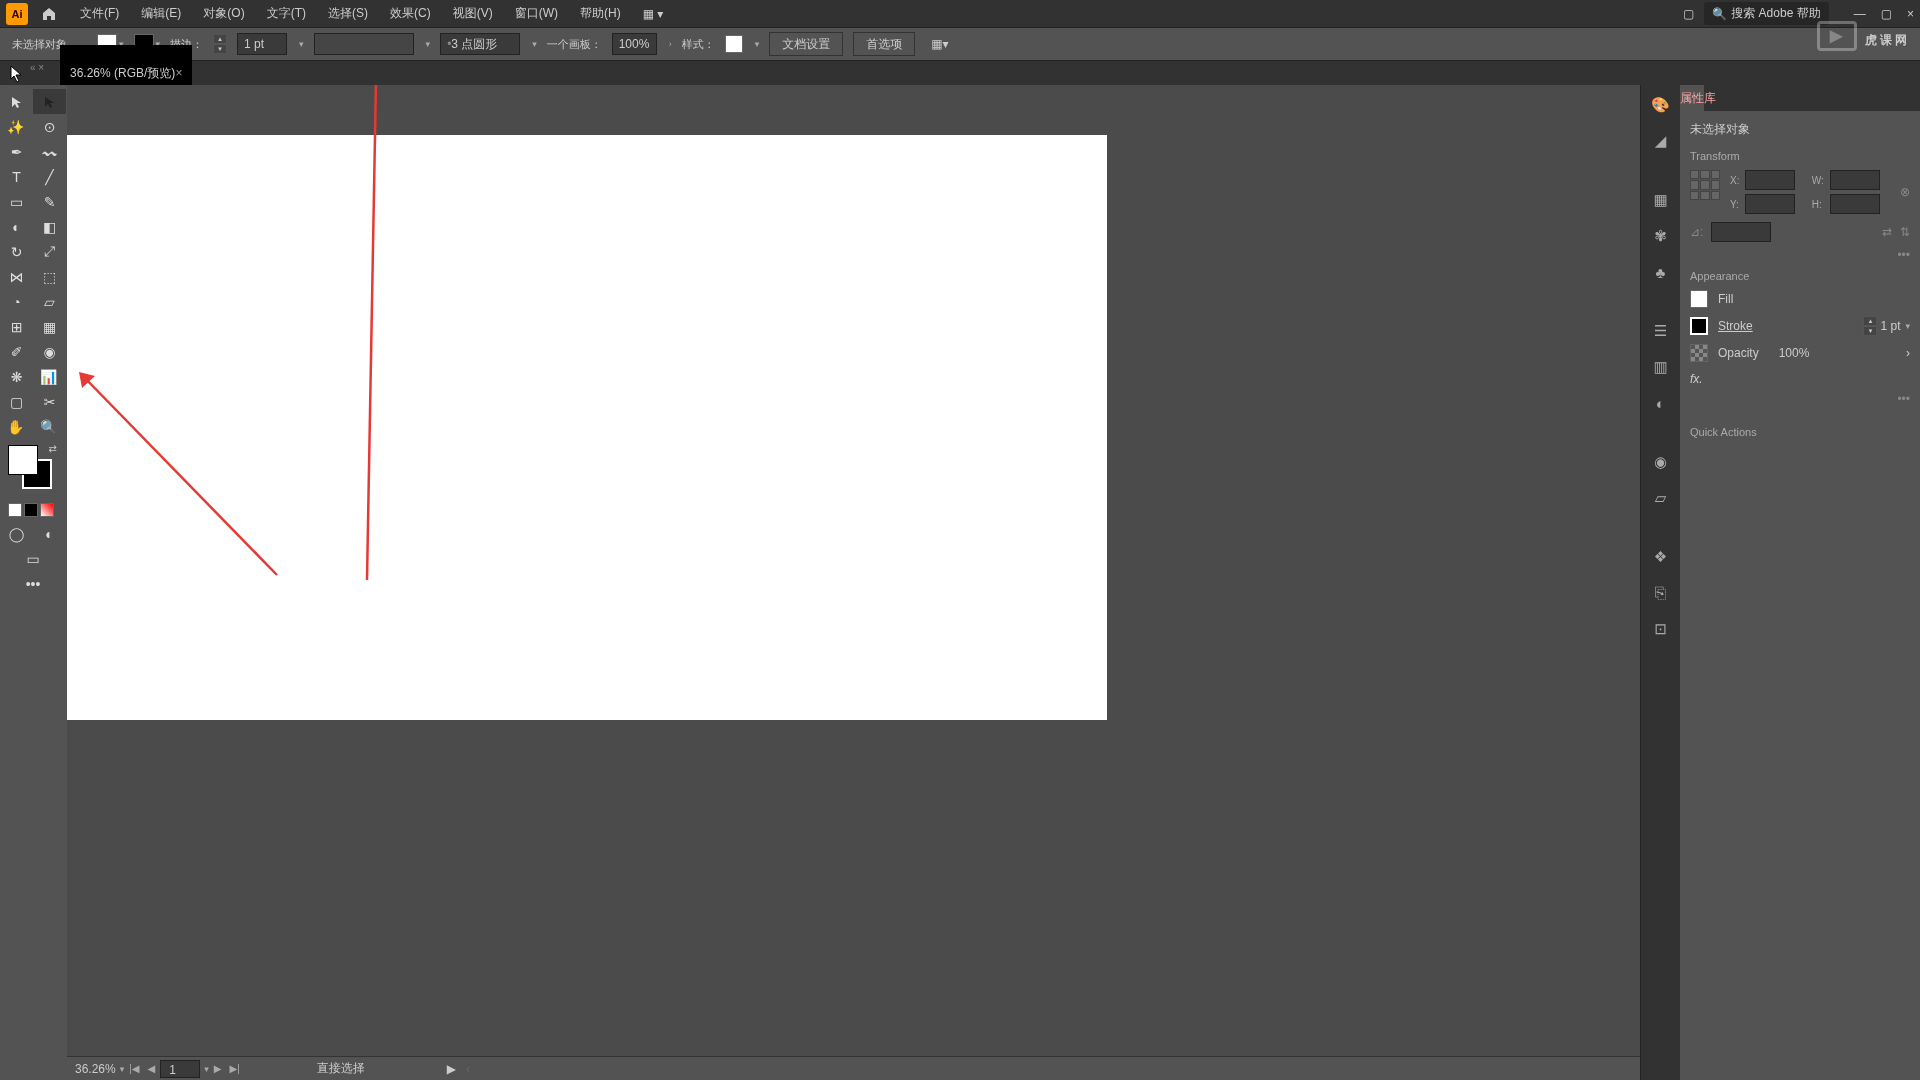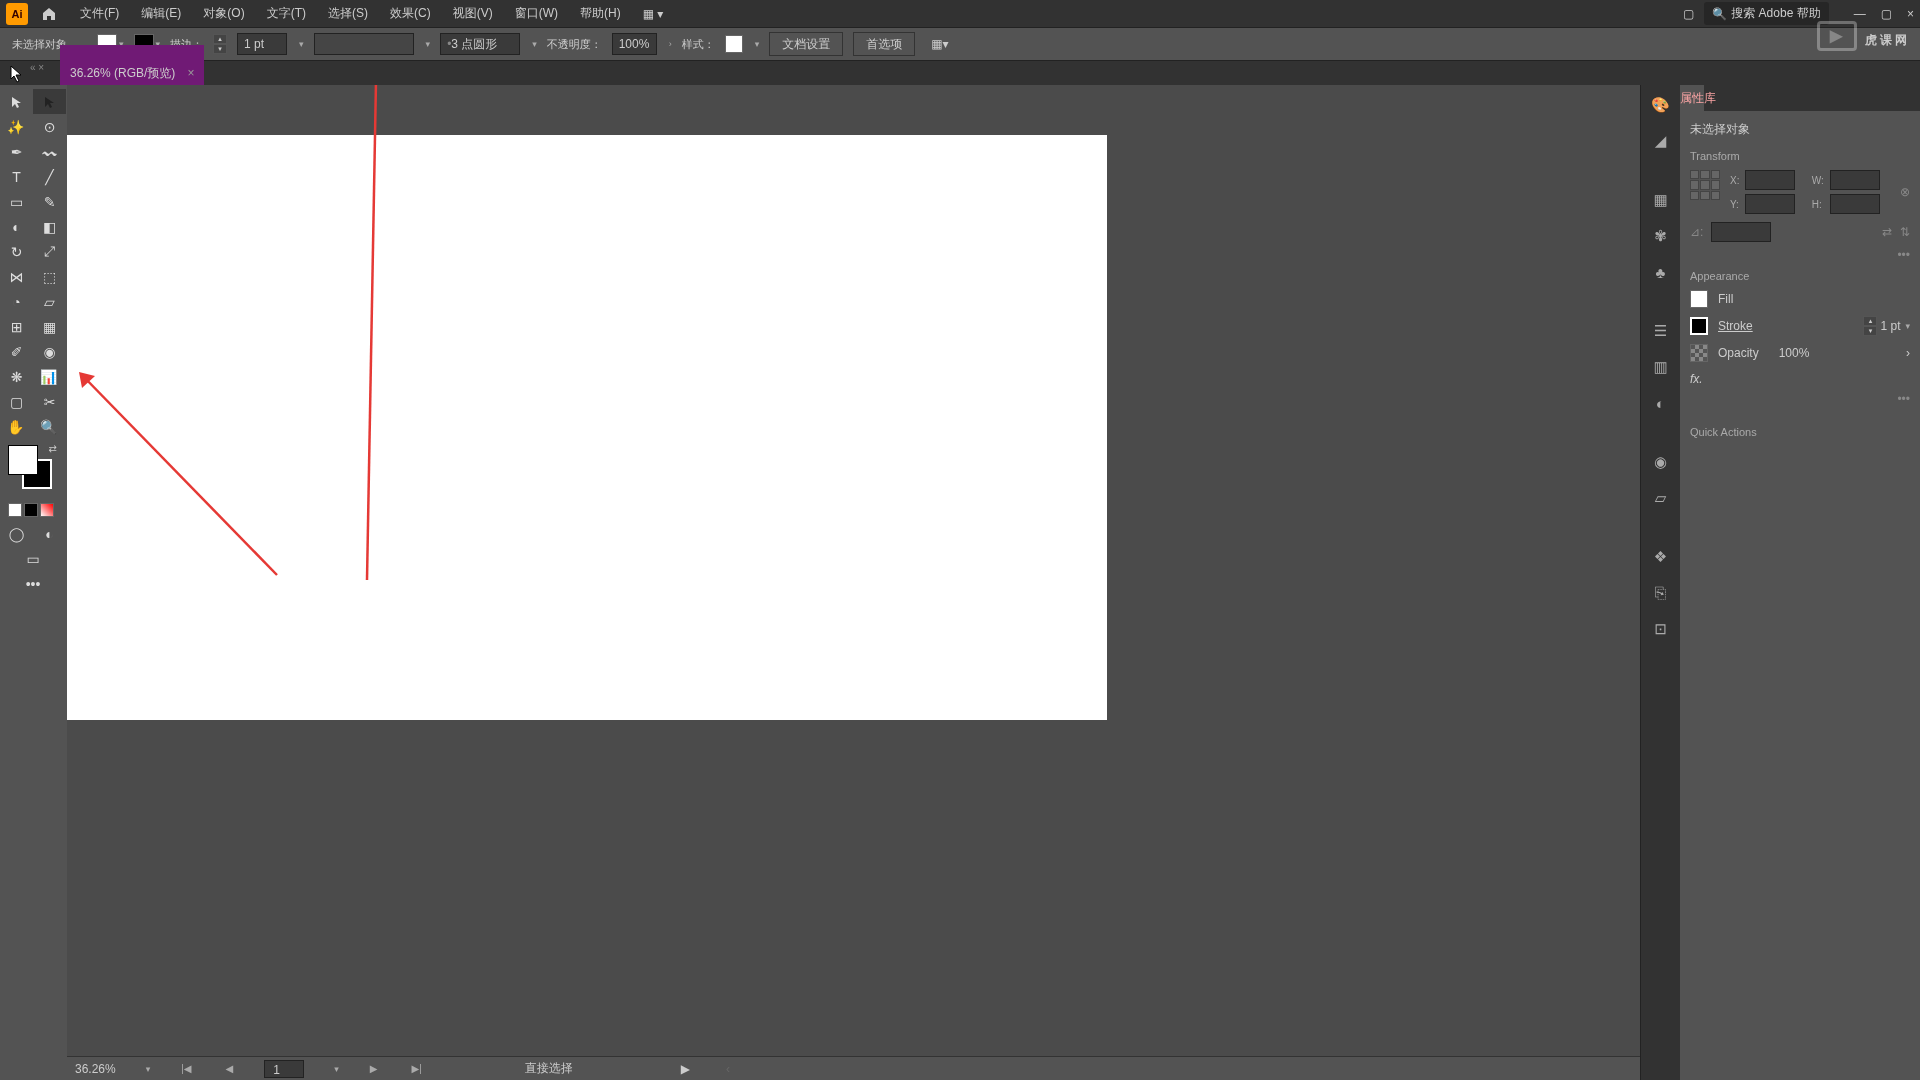--- a/index.html
+++ b/index.html
@@ -15,21 +15,21 @@
 .ctrl-label{color:#ccc;font-size:11px}
 .swatch{width:20px;height:20px;border:1px solid #666}
 .swatch.white{background:#fff}
 .swatch.black{background:#000}
 .dd-arrow{color:#aaa;font-size:9px;margin-left:2px}
 .input-field{background:#3a3a3a;border:1px solid #222;padding:2px 6px;height:22px;color:#ccc;display:flex;align-items:center}
 .stepper{display:flex;flex-direction:column;width:14px}
 .stepper span{height:10px;border:1px solid #555;background:#444;font-size:7px;text-align:center;line-height:8px}
 .btn{background:#535353;border:1px solid #333;padding:4px 12px;height:24px;display:flex;align-items:center}
 .doc-tabs{height:24px;background:#323232;display:flex;align-items:center;padding-left:60px}
-.doc-tab{padding:20px 10px;background:#701a75;display:flex;align-items:center;gap:12px;color:#aaa}
+.doc-tab{padding:20px 10px;background:#000000;display:flex;align-items:center;gap:0;color:#aaa}
 .close-x{font-size:12px;color:#999}
 .main-area{position:absolute;top:85px;left:0;right:0;bottom:0;display:flex}
 .toolbox{width:67px;background:#535353;display:flex;flex-direction:column;padding:4px 0}
 .tool-row{display:flex;height:25px}
 .tool{width:33px;height:25px;display:flex;align-items:center;justify-content:center;color:#ddd;font-size:14px}
 .tool.active{background:#3a3a3a}
 .color-sect{padding:6px 8px;position:relative;height:60px}
 .fg-color{position:absolute;width:30px;height:30px;background:#fff;border:1px solid #000;top:6px;left:8px;z-index:2}
 .bg-color{position:absolute;width:30px;height:30px;background:#000;border:2px solid #fff;top:20px;left:22px}
 .swap-arrow{position:absolute;top:4px;right:10px;font-size:10px;color:#ccc}
@@ -47,21 +47,21 @@
 .panel-body{padding:10px;flex:1;color:#bbb;font-size:11px}
 .panel-sect-title{color:#aaa;margin:8px 0;font-size:11px}
 .transform-grid{display:flex;gap:10px}
 .ref-point{width:30px;height:30px;display:grid;grid-template-columns:repeat(3,1fr);grid-template-rows:repeat(3,1fr);gap:1px}
 .ref-dot{background:#666;border:1px solid #444}
 .xy-fields{display:grid;grid-template-columns:auto 1fr auto 1fr;gap:4px 6px;align-items:center;flex:1}
 .xy-fields input{background:#3a3a3a;border:1px solid #222;color:#888;padding:2px 4px;width:50px;height:20px}
 .xy-fields span{color:#aaa;font-size:10px}
 .appear-row{display:flex;align-items:center;gap:10px;margin:8px 0}
 .appear-sw{width:18px;height:18px;border:1px solid #666}
-.status-bar{position:absolute;bottom:0;left:67px;right:280px;height:24px;background:#535353;display:flex;align-items:center;padding:8px 8px;gap:28px;border-top:1px solid #333}
+.status-bar{position:absolute;bottom:0;left:67px;right:280px;height:24px;background:#535353;display:flex;align-items:center;padding:8px 8px;gap:2px;border-top:1px solid #333}
 .nav-arrow{color:#aaa;font-size:10px;padding:0 3px}
 .page-input{background:#3a3a3a;border:1px solid #222;padding:2px 8px;width:40px;height:18px;color:#ccc}
 .watermark{position:absolute;top:15px;right:10px;font-size:32px;color:rgba(255,255,255,0.3);font-weight:bold;letter-spacing:3px;pointer-events:none;z-index:1000}
 .watermark-logo{display:inline-block;width:40px;height:30px;border:3px solid rgba(255,255,255,0.3);border-radius:4px;margin-right:8px;position:relative;vertical-align:middle}
 .watermark-logo::before{content:"▶";position:absolute;left:10px;top:2px;font-size:16px;color:rgba(255,255,255,0.3)}
 svg.red-arrow{position:absolute;pointer-events:none}
 .cursor-overlay{position:absolute;top:65px;left:10px;font-size:13px;color:#fff;z-index:500;pointer-events:none}
 </style>
 </head>
 <body>
@@ -114,21 +114,21 @@
     </div>
   <div class="input-field" style="width:50px">1 pt</div>
   <span class="dd-arrow">▾</span>
   <div class="input-field" style="width:100px;background:#454545"></div>
   <span class="dd-arrow">▾</span>
   <div class="input-field" style="width:80px">
     <span style="color:#888">• </span>
       <span>3 点圆形</span>
   </div>
   <span class="dd-arrow">▾</span>
-  <span class="ctrl-label">不透明度：</span>
+  <span class="ctrl-label">一个画板：</span>
   <div class="input-field" style="width:45px">100%</div>
   <span class="dd-arrow">›</span>
   <span class="ctrl-label">样式：</span>
   <div class="swatch white" style="width:18px;height:18px"></div>
   <span class="dd-arrow">▾</span>
   <div class="btn">文档设置</div>
   <div class="btn">首选项</div>
   <div style="margin-left:6px">▦▾</div>
 </div>
 

